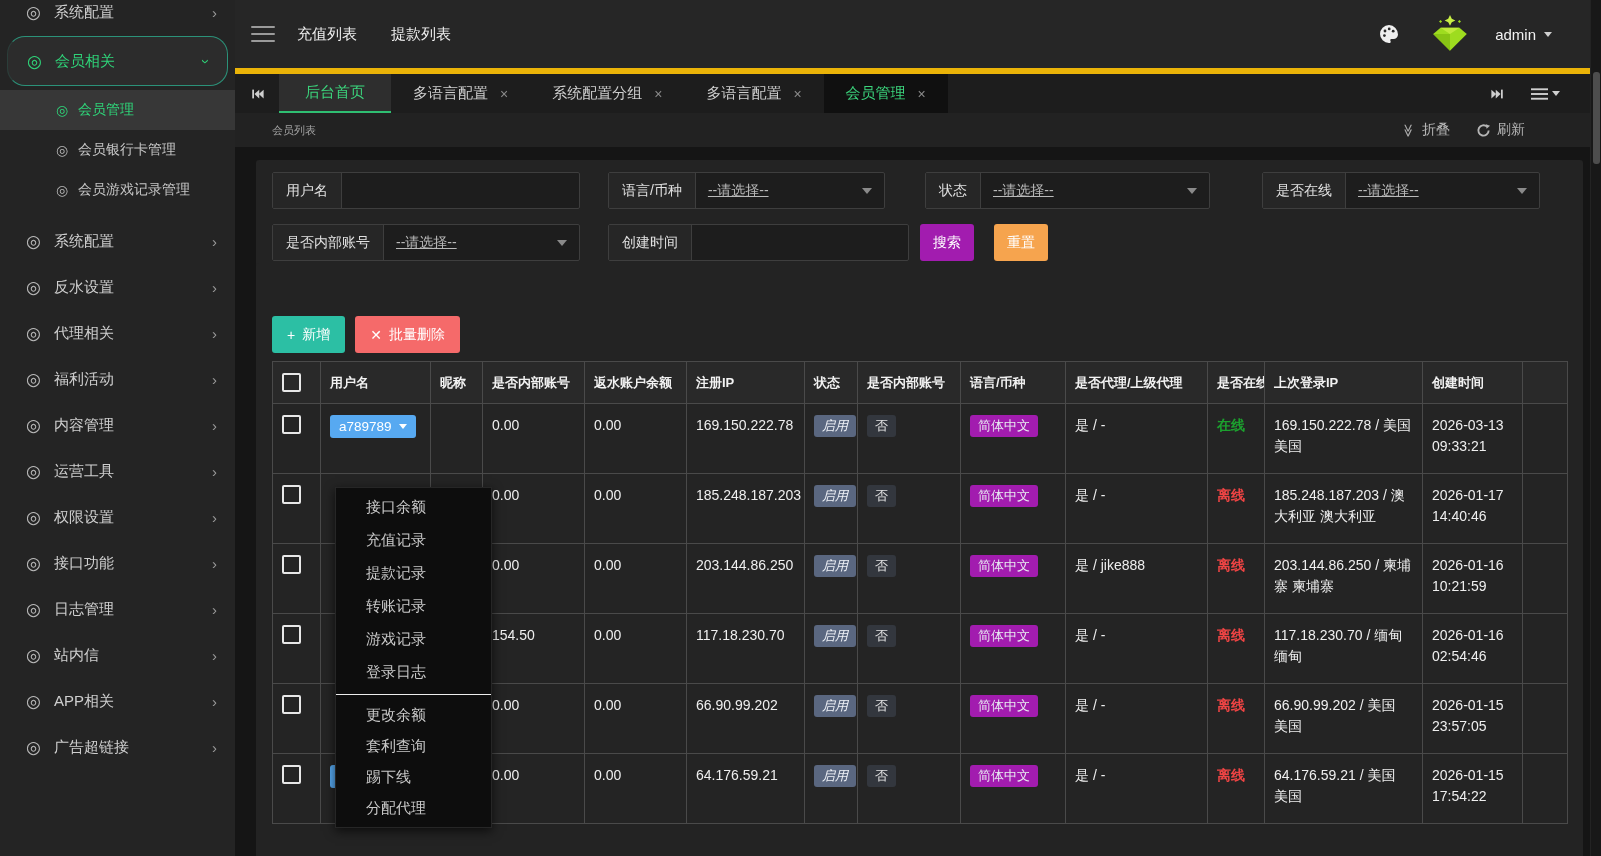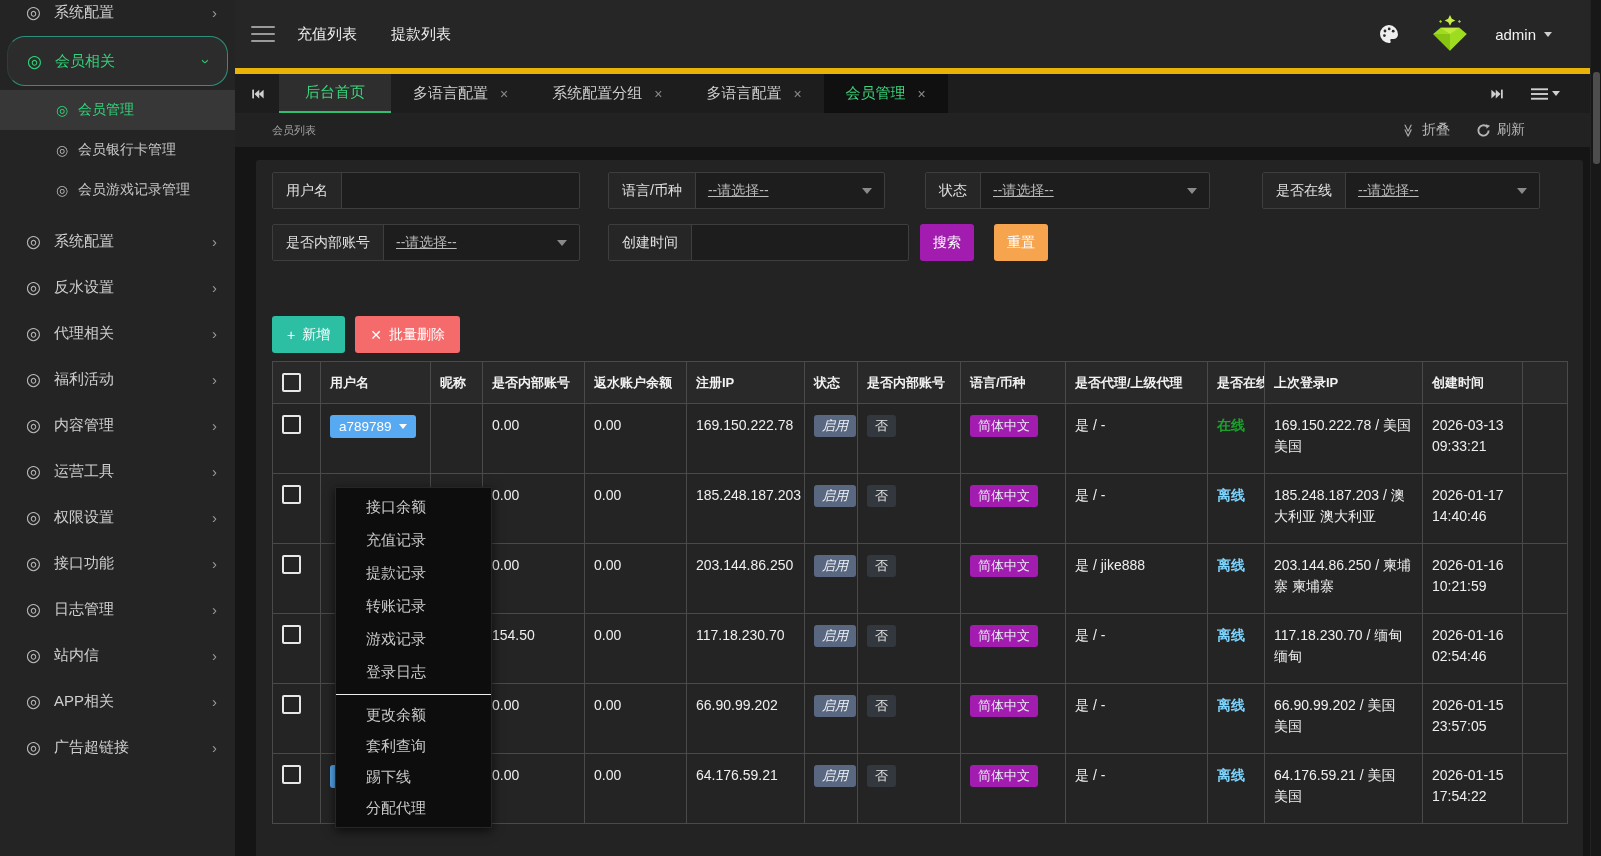--- a/index.html
+++ b/index.html
@@ -83,21 +83,21 @@
   .cb { width:19px; height:19px; border:2px solid #e8e8e8; border-radius:2px; cursor:pointer; }
   .grid th .cb { margin:0; }
   .user-btn { background:#57a9f1; border:none; border-radius:3px; color:#fff; font-size:13.5px; padding:4px 9px;
               display:inline-flex; align-items:center; gap:7px; cursor:pointer; white-space:nowrap; }
   .user-btn .caret-dn { border-top-color:#fff; }
   .badge { display:inline-block; padding:3px 8px; border-radius:3px; font-size:13px; line-height:1.2; white-space:nowrap; }
   .badge.enable { background:#5a6780; color:#f0f3f8;font-style:italic; }
   .badge.no { background:#33373e; color:#e2e2e2; }
   .badge.lang { background:#a21caf; color:#e8ecf2; }
   .on { color:#1ca02e; font-weight:bold; }
-  .off { color:#7dd3fc; font-weight:bold; }
+  .off { color:#ef4444; font-weight:bold; }
 
   
   .ctx { position:absolute; left:335px; top:487px; width:157px; background:#0d0d0d; border:1px solid #262626;
          box-shadow:0 3px 10px rgba(0,0,0,.65); z-index:30; padding:3px 0; }
   .ctx .item { padding:7px 0 7px 30px; font-size:15px; color:#c9c9c9; cursor:pointer; white-space:nowrap; }
   .ctx .item.b { padding:6px 0 6px 30px; }
   .ctx .divider { height:1px; background:#ececec; margin:5px 0; }
 
   
   .vscroll { position:absolute; right:0; top:0; bottom:0; width:11px; background:#181818; border-left:1px solid #232323; z-index:40; }

